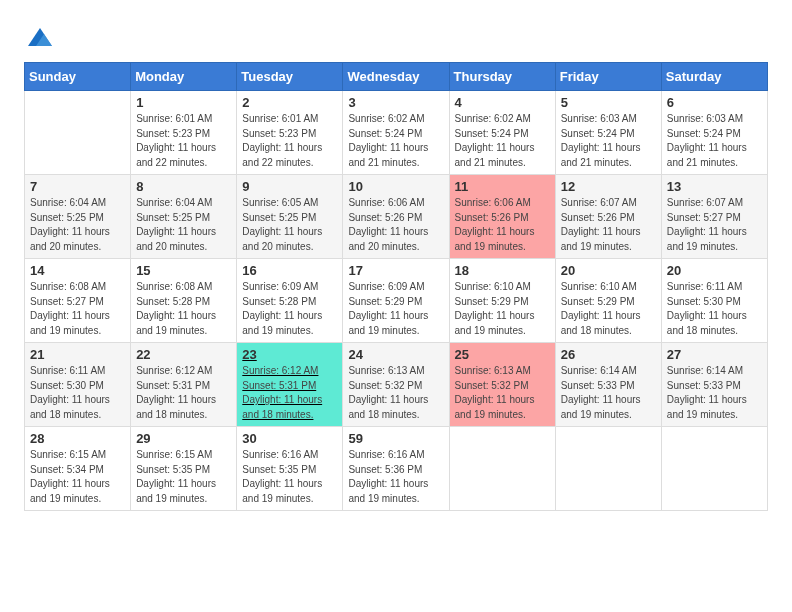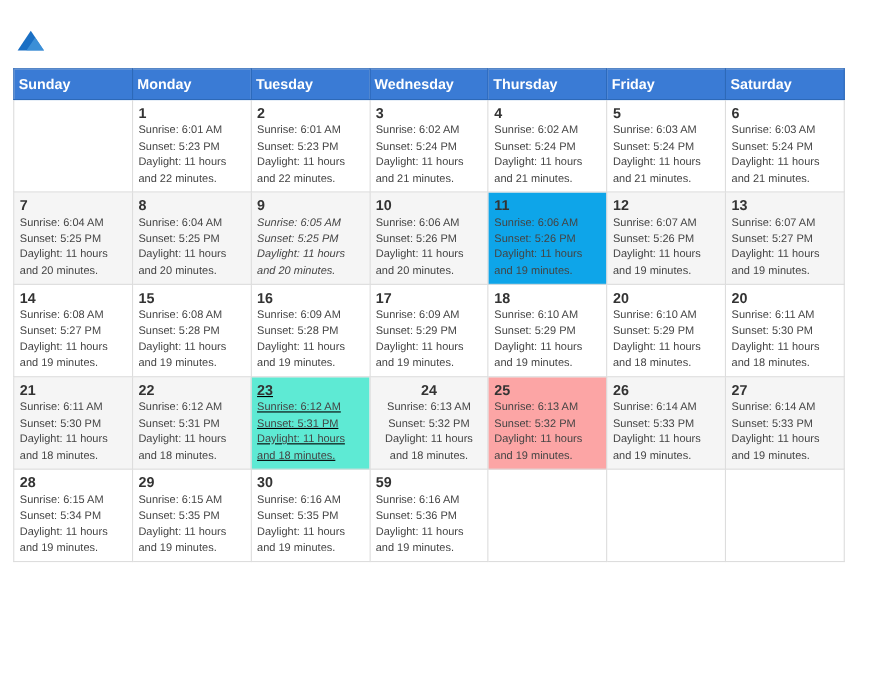--- a/index.html
+++ b/index.html
@@ -6,21 +6,21 @@
     body {
       font-family: Arial, sans-serif;
       background: #fff;
       width: 792px;
       min-height: 612px;
       padding: 0;
     }
     .page {
       width: 792px;
       background: #fff;
-      padding: 20px 24px 20px 12px;
+      padding: 20px 24px 20px 24px;
     }
     .header {
       display: flex;
       justify-content: space-between;
       align-items: flex-start;
       margin-bottom: 10px;
     }
     .logo {
       display: flex;
       align-items: center;
@@ -184,33 +184,33 @@
           </td>
           <td style="background: rgb(245, 245, 245);">
             <span class="day-number">8</span>
             <div class="day-info" style="white-space: pre-line;">Sunrise: 6:04 AM
 Sunset: 5:25 PM
 Daylight: 11 hours
 and 20 minutes.</div>
           </td>
           <td style="background: rgb(245, 245, 245);">
             <span class="day-number">9</span>
-            <div class="day-info" style="white-space: pre-line; font-style: italic;">Sunrise: 6:05 AM
+            <div class="day-info" style="white-space: pre-line;">Sunrise: 6:05 AM
 Sunset: 5:25 PM
 Daylight: 11 hours
 and 20 minutes.</div>
           </td>
           <td style="background: rgb(245, 245, 245);">
             <span class="day-number">10</span>
             <div class="day-info" style="white-space: pre-line;">Sunrise: 6:06 AM
 Sunset: 5:26 PM
 Daylight: 11 hours
 and 20 minutes.</div>
           </td>
-          <td style="background: #0ea5e9;">
+          <td style="background: #fca5a5;">
             <span class="day-number">11</span>
             <div class="day-info" style="white-space: pre-line;">Sunrise: 6:06 AM
 Sunset: 5:26 PM
 Daylight: 11 hours
 and 19 minutes.</div>
           </td>
           <td style="background: rgb(245, 245, 245);">
             <span class="day-number">12</span>
             <div class="day-info" style="white-space: pre-line;">Sunrise: 6:07 AM
 Sunset: 5:26 PM
@@ -291,21 +291,21 @@
 Daylight: 11 hours
 and 18 minutes.</div>
           </td>
           <td style="background: #5eead4; text-decoration: underline;">
             <span class="day-number">23</span>
             <div class="day-info" style="white-space: pre-line;">Sunrise: 6:12 AM
 Sunset: 5:31 PM
 Daylight: 11 hours
 and 18 minutes.</div>
           </td>
-          <td style="background: rgb(245, 245, 245); text-align: center;">
+          <td style="background: rgb(245, 245, 245);">
             <span class="day-number">24</span>
             <div class="day-info" style="white-space: pre-line;">Sunrise: 6:13 AM
 Sunset: 5:32 PM
 Daylight: 11 hours
 and 18 minutes.</div>
           </td>
           <td style="background: #fca5a5;">
             <span class="day-number">25</span>
             <div class="day-info" style="white-space: pre-line;">Sunrise: 6:13 AM
 Sunset: 5:32 PM

